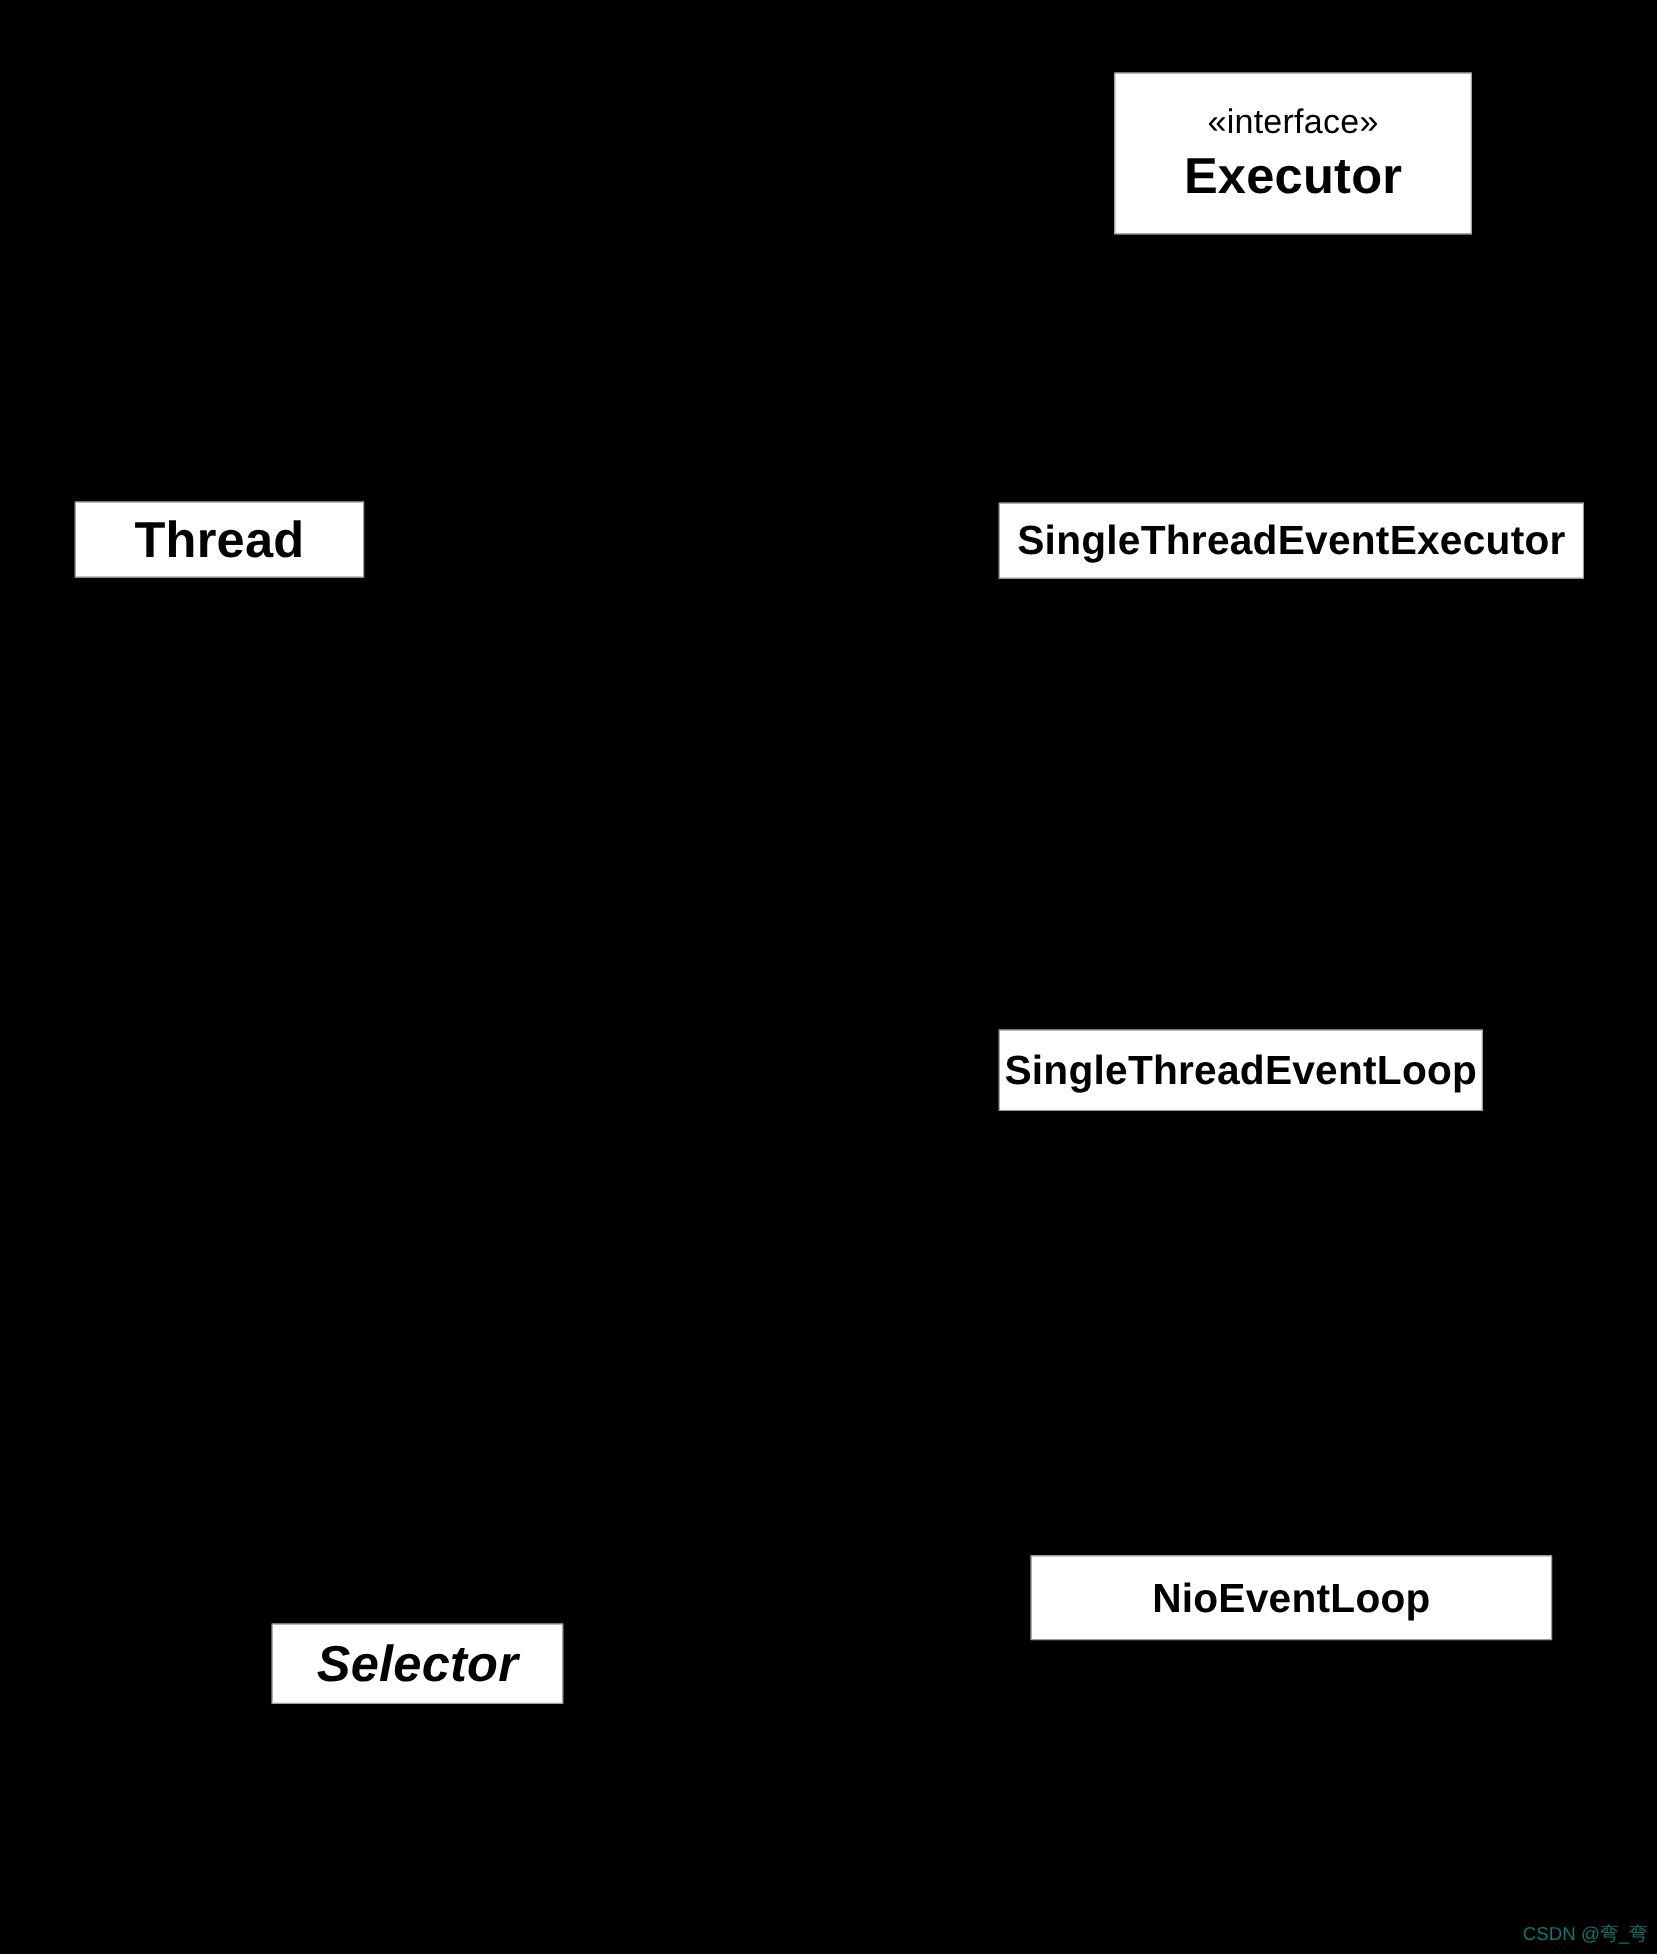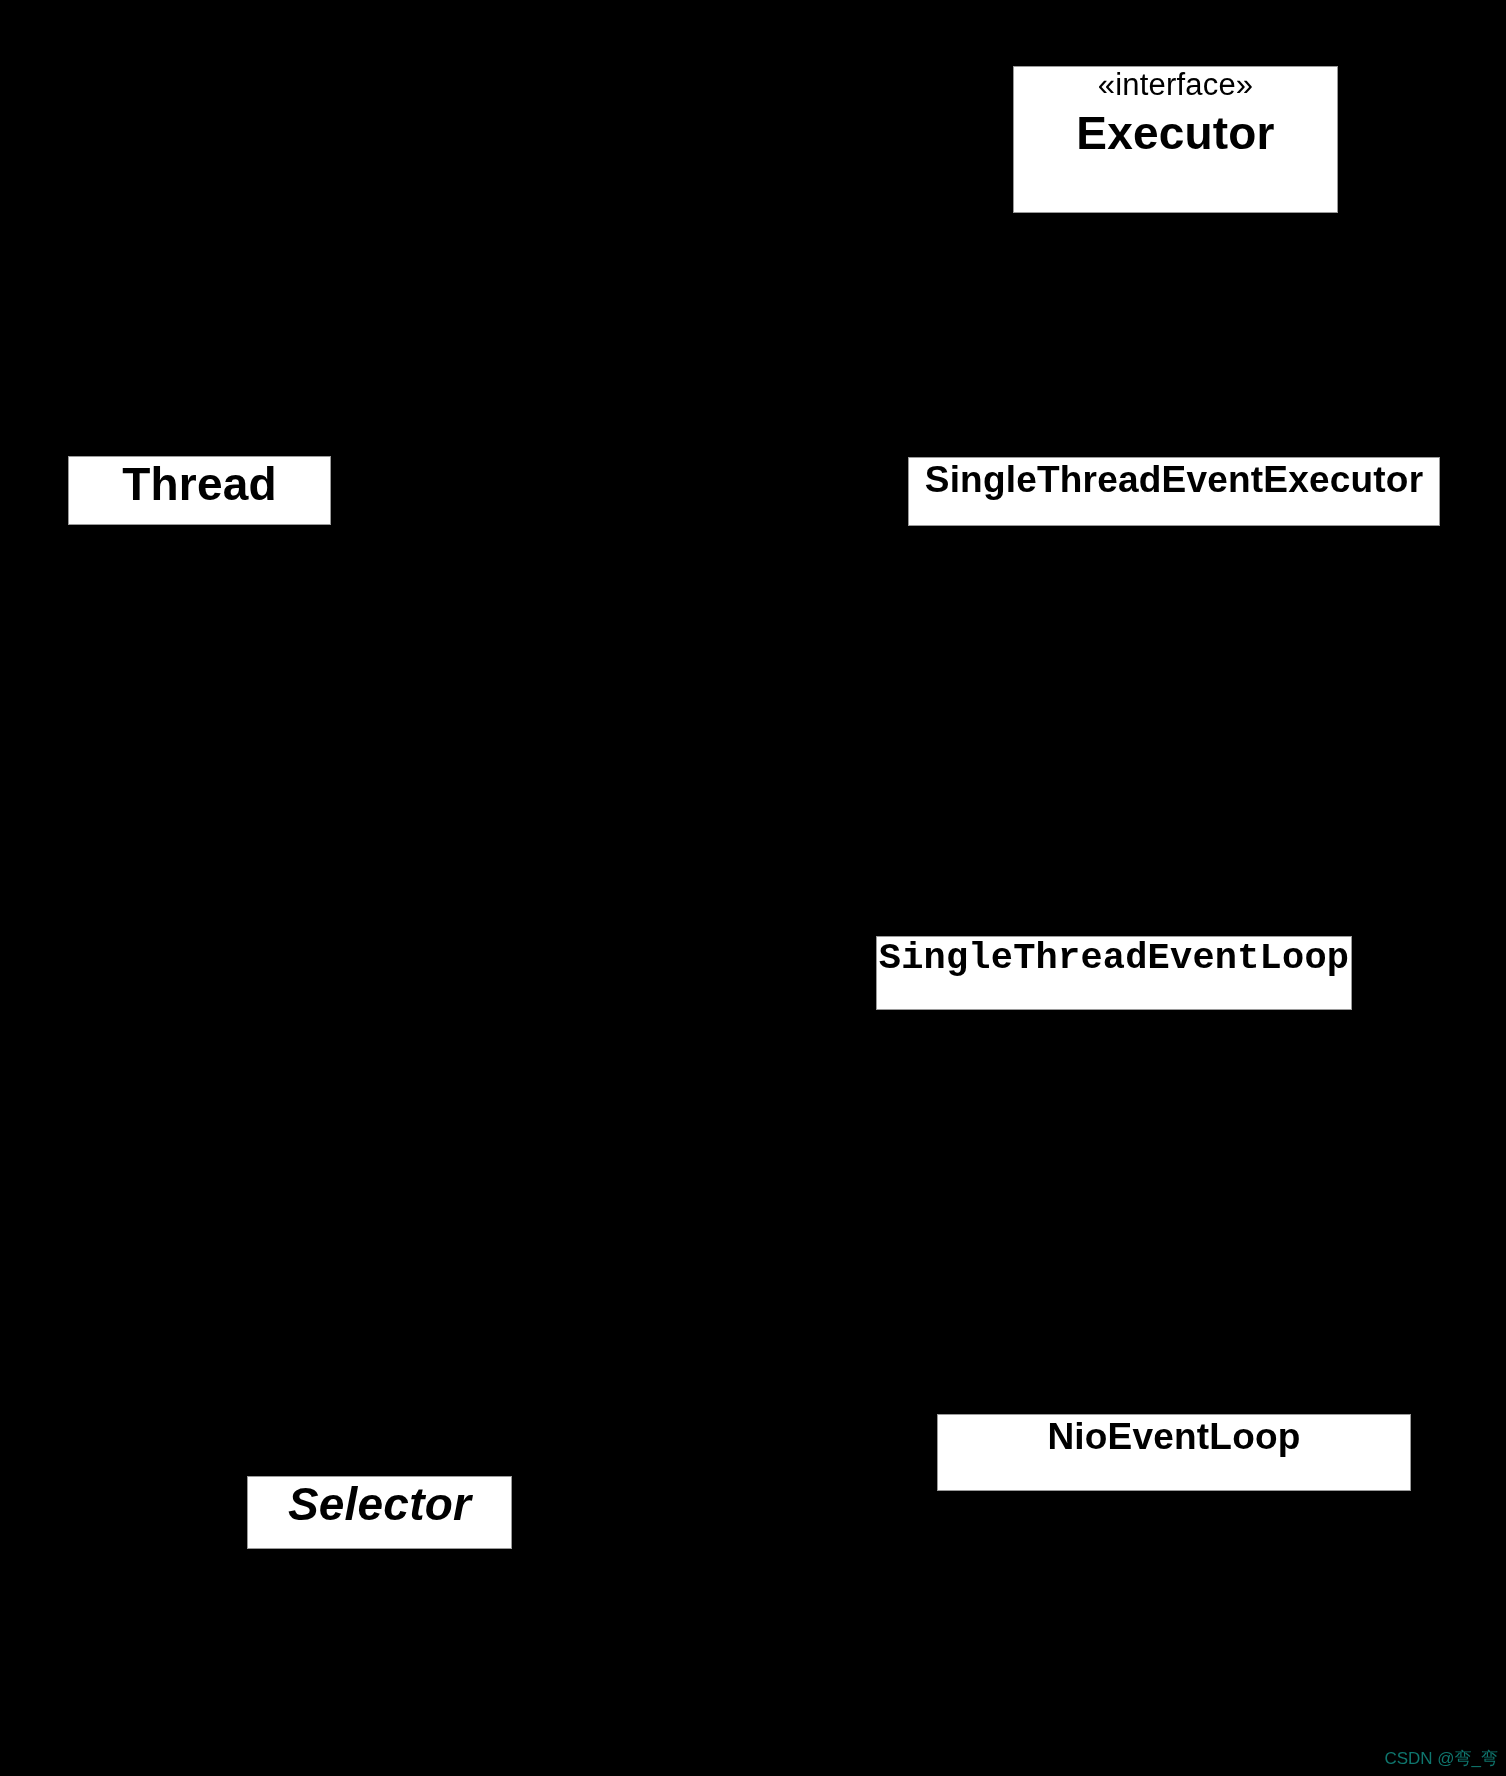--- a/index.html
+++ b/index.html
@@ -16,20 +16,21 @@
     font-family: "Liberation Sans", sans-serif;
   }
   .uml-box {
     position: absolute;
     background: #ffffff;
     border: 1px solid #9a9a9a;
     box-sizing: border-box;
     display: flex;
     flex-direction: column;
     align-items: center;
+    justify-content: center;
     color: #000000;
     text-align: center;
     line-height: 1.18;
   }
   .stereotype {
     font-size: 31px;
     font-weight: 400;
     letter-spacing: 0.2px;
     padding-bottom: 2px;
   }
@@ -39,21 +40,21 @@
     letter-spacing: 0.2px;
   }
   .classname.lg {
     font-size: 37px;
   }
 
   
   #box-executor              { left: 1013px; top: 66px;   width: 325px; height: 147px; }
   #box-thread                { left: 68px;   top: 456px;  width: 263px; height: 69px;  }
   #box-stexecutor            { left: 908px;  top: 457px;  width: 532px; height: 69px;  }
-  #box-steventloop           { left: 876px;  top: 936px;  width: 476px; height: 74px; font-family: Liberation Mono, monospace;  }
+  #box-steventloop           { left: 908px;  top: 936px;  width: 440px; height: 74px;  }
   #box-nioeventloop          { left: 937px;  top: 1414px; width: 474px; height: 77px;  }
   #box-selector              { left: 247px;  top: 1476px; width: 265px; height: 73px; font-style: italic;  }
 
   #watermark {
     position: absolute;
     right: 8px;
     bottom: 6px;
     color: #0f766e;
     font-size: 17px;
     font-family: "Liberation Sans", sans-serif;

